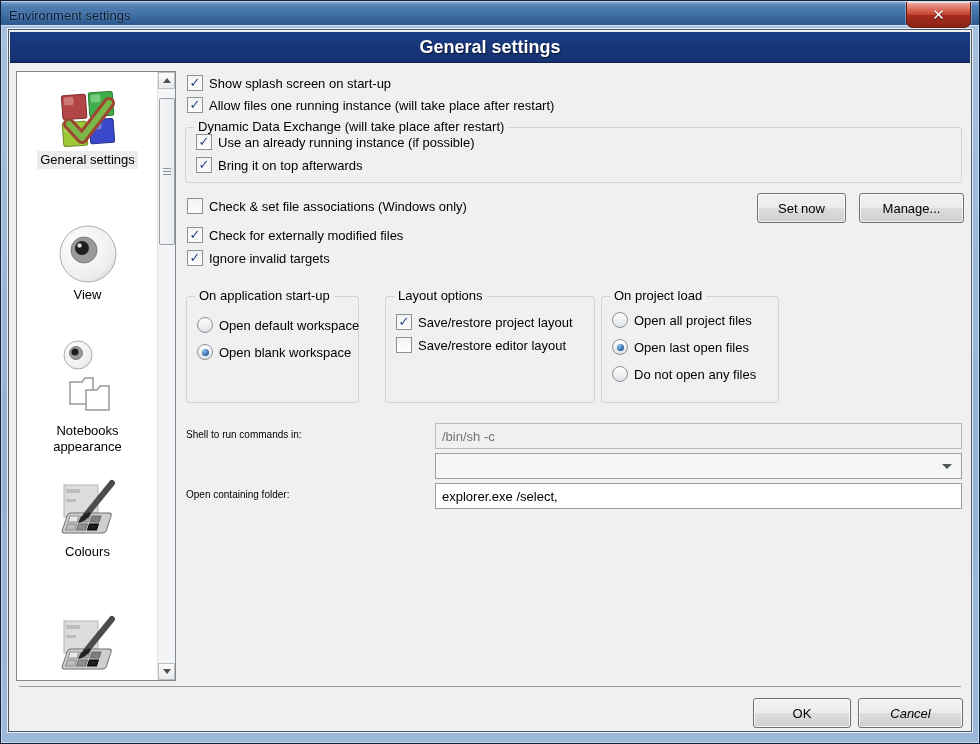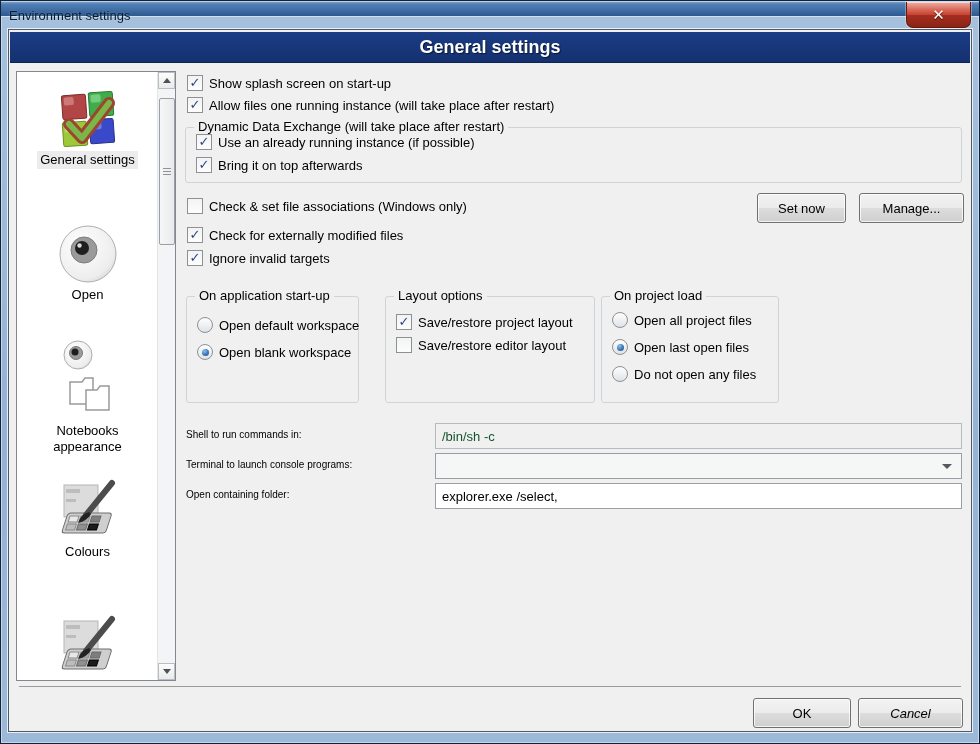--- a/index.html
+++ b/index.html
@@ -1,21 +1,21 @@
 <!DOCTYPE html>
 <html><head>
 <meta charset="utf-8">
 <style>
   html,body{margin:0;padding:0;}
   body{font-family:"Liberation Sans","DejaVu Sans",sans-serif;background:#555;}
   .window{position:relative;width:980px;height:744px;overflow:hidden;
     background:linear-gradient(180deg,#a6c1de 0%,#93b2d4 60%,#9db9da 100%);
     box-shadow:inset 0 0 0 1px #122338,inset 0 0 0 2px #c6d8ec;}
   
-  .titlebar{position:absolute;left:1px;top:1px;right:1px;height:16px;
+  .titlebar{position:absolute;left:1px;top:1px;right:1px;height:25px;
     background:linear-gradient(180deg,#8fb0d5 0%,#527fb4 20%,#3f6fa6 55%,#315e95 82%,#2d5a91 100%);
     box-shadow:inset 0 1px 0 #b9cfe8,inset 0 -1px 0 #d4e1f0;}
   .title-text{position:absolute;left:8px;top:0;line-height:29px;font-size:13px;color:#081a30;
     text-shadow:0 0 2px rgba(255,255,255,.35);}
   .close-btn{position:absolute;top:1px;right:8px;width:63px;height:25px;
     border:1px solid #63190e;border-top:none;border-radius:0 0 7px 7px;
     background:linear-gradient(180deg,#efb0a6 0%,#d96a5b 30%,#c74433 50%,#a52e1f 52%,#8c2417 100%);
     box-shadow:inset 0 1px 0 rgba(255,255,255,.55),0 0 0 1px rgba(255,255,255,.3);
     display:flex;align-items:center;justify-content:center;cursor:default;}
   .close-x{color:#fff;font-size:15px;font-weight:bold;font-style:normal;
@@ -57,21 +57,21 @@
     background:radial-gradient(circle at 35% 30%,#8cc0ef 0%,#3d76b4 55%,#1c4d86 100%);}
   .radio.checked .dot{display:block;}
   .groupbox{position:absolute;border:1px solid #cfd4d9;border-radius:3px;box-sizing:border-box;text-align:right;}
   .gb-title{position:absolute;top:-9px;left:8px;background:#f0f0f0;padding:0 4px;font-size:13px;color:#000;white-space:nowrap;}
   .btn{position:absolute;border:1px solid #707070;border-radius:3px;font-size:13px;color:#000;
     background:linear-gradient(180deg,#f2f2f2 0%,#ebebeb 50%,#dddddd 50%,#cfcfcf 100%);
     box-shadow:inset 0 0 0 1px rgba(255,255,255,.75);display:flex;align-items:center;justify-content:center;cursor:default;}
   .flabel{position:absolute;font-size:10px;color:#000;white-space:nowrap;}
   .tfield{position:absolute;height:26px;box-sizing:border-box;border:1px solid #999fa4;background:#fff;
     font-size:13px;color:#000;display:flex;align-items:center;padding:0 6px;}
-  .tfield.disabled{background:#f0f0f0;color:#14532d;border-color:#b6bbc0;}
+  .tfield.disabled{background:#f0f0f0;color:#737373;border-color:#b6bbc0;}
   .combo{position:absolute;height:26px;box-sizing:border-box;border:1px solid #999fa4;background:#f5f6f6;
     display:flex;align-items:center;justify-content:flex-end;padding-right:9px;}
   .combo .tri-down{border-left-width:5px;border-right-width:5px;border-top-width:5px;border-top-color:#55595d;}
   .divider{position:absolute;left:10px;right:10px;top:656px;height:1px;background:#9b9b9b;}
   .nowrap{white-space:nowrap;}
 </style>
 </head>
 <body>
 
 <div class="window">
@@ -116,21 +116,21 @@
               <stop offset="0" stop-color="#ffffff"></stop>
                 <stop offset="0.75" stop-color="#ededed"></stop>
                 <stop offset="1" stop-color="#c9c9c9"></stop>
             </radialGradient>
           </defs>
           <circle cx="32" cy="32" r="28" fill="url(#eyeg)" stroke="#aeaeae"></circle>
           <circle cx="28" cy="28" r="13" fill="#9a9a9a" stroke="#7c7c7c"></circle>
           <circle cx="26" cy="26" r="7" fill="#1e1e1e"></circle>
           <circle cx="23.5" cy="23.5" r="2.2" fill="#ffffff" opacity="0.85"></circle>
         </svg>
-        <span class="side-label">Open</span>
+        <span class="side-label">View</span>
       </div>
 
       <div class="side-item" style="top:266px;">
         <svg class="side-icon tall" viewBox="0 0 64 84">
           <circle cx="22" cy="17" r="14" fill="url(#eyeg)" stroke="#aeaeae"></circle>
           <circle cx="20" cy="15" r="6.5" fill="#9a9a9a" stroke="#7c7c7c"></circle>
           <circle cx="19" cy="14" r="3.5" fill="#1e1e1e"></circle>
           <path d="M14 44 h12 l3 -4 h8 v4 h0 v22 h-23 z" fill="#ffffff" stroke="#9a9a9a" stroke-width="1.5"></path>
           <path d="M30 52 h11 l3 -4 h9 v4 v20 h-23 z" fill="#ffffff" stroke="#9a9a9a" stroke-width="1.5"></path>
         </svg>
@@ -284,21 +284,20 @@
       </div>
       <div class="row" style="left:10px;top:69px;">
         <span class="radio"></span>
         <span class="nowrap">Do not open any files</span>
       </div>
     </div>
 
     <span class="flabel" style="left:177px;top:399px;">Shell to run commands in:</span>
     <div class="tfield disabled" style="left:426px;top:393px;width:527px;">/bin/sh -c</div>
 
-    <span class="flabel" style="left:177px;top:429px;">Terminal to launch console programs:</span>
     <div class="combo" style="left:426px;top:423px;width:527px;">
       <span style="margin-right:auto;padding-left:6px;"></span>
       <i class="tri-down"></i>
     </div>
 
     <span class="flabel" style="left:177px;top:459px;">Open containing folder:</span>
     <div class="tfield" style="left:426px;top:453px;width:527px;">explorer.exe /select,</div>
 
     <div class="divider"></div>
     <div class="btn" style="left:744px;top:668px;width:96px;height:28px;">OK</div>

